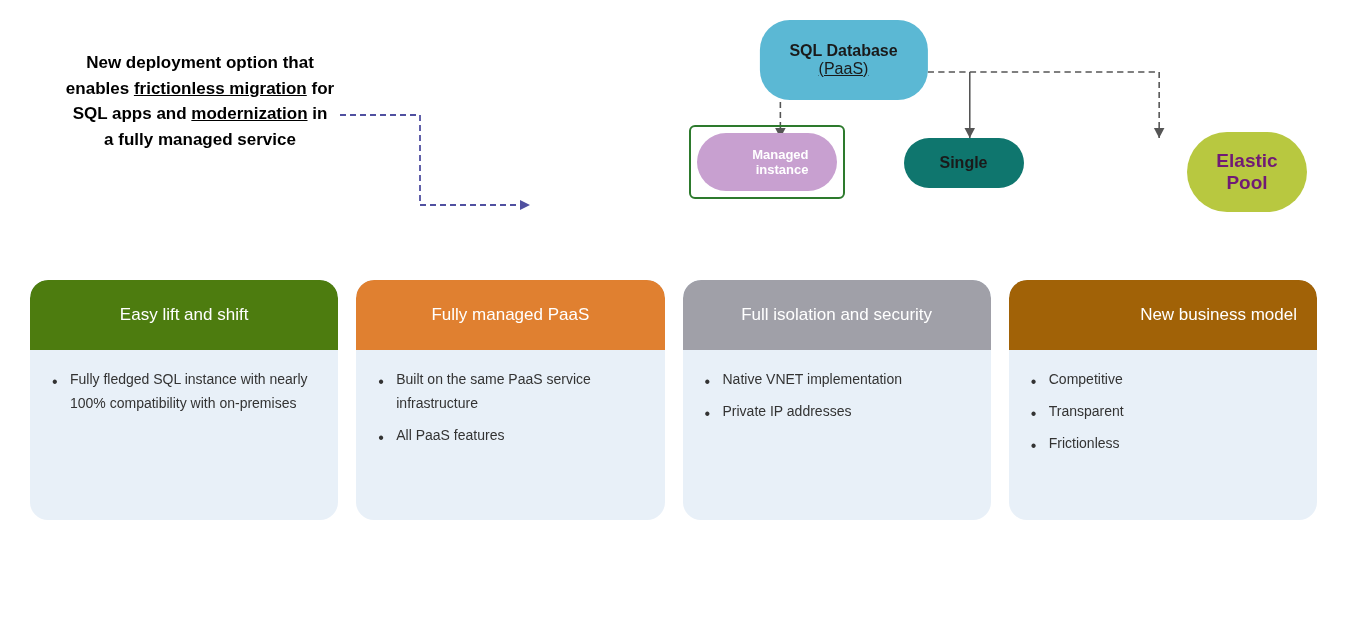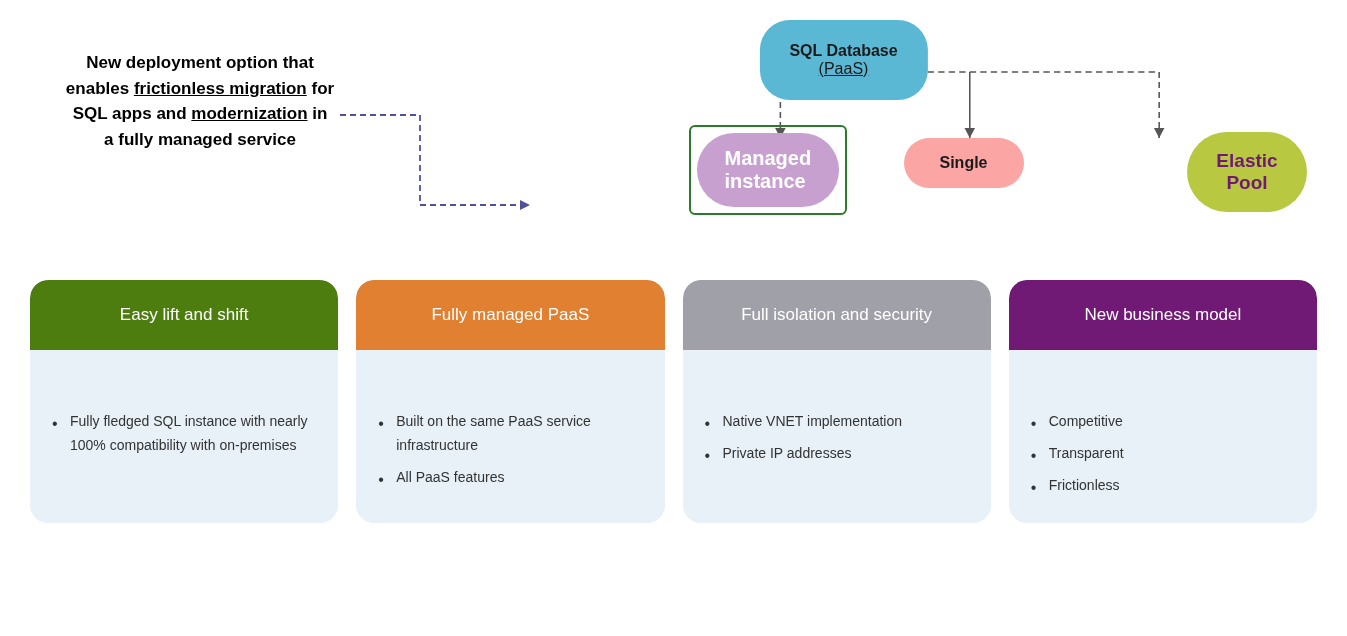--- a/index.html
+++ b/index.html
@@ -81,34 +81,34 @@
       border: 2px solid #2d7a2d;
       border-radius: 6px;
       padding: 6px;
       z-index: 2;
     }
 
     .managed-instance-node {
       background: #c8a0d0;
       border-radius: 40px;
       padding: 14px 28px;
-      text-align: left;
-      font-weight: 700;
-      font-size: 20px;
+      text-align: right;
+      font-weight: 700;
+      font-size: 13px;
       color: #fff;
       min-width: 140px;
     }
 
     
     .single-node {
       position: absolute;
       top: 118px;
       left: 50%;
       transform: translateX(60px);
-      background: #fca5a5;
+      background: #0f766e;
       border-radius: 40px;
       padding: 16px 28px;
       text-align: center;
       font-weight: 700;
       font-size: 16px;
       color: #1a1a1a;
       min-width: 120px;
       z-index: 2;
     }
 
@@ -165,33 +165,32 @@
       line-height: 1.35;
       min-height: 70px;
       display: flex;
       align-items: center;
       justify-content: center;
     }
 
     .card-header.blue { background: #4d7c0f; }
     .card-header.orange { background: #e08030; }
     .card-header.gray { background: #a0a0a8; }
-    .card-header.gold { background: #701a75; }
+    .card-header.gold { background: #a16207; justify-content: flex-end; }
 
     .card-body {
       padding: 18px 22px;
       font-size: 14px;
       color: #333;
       line-height: 1.7;
     }
 
     .card-body ul {
       list-style: none;
       padding: 0;
-      margin-top: 42px;
     }
 
     .card-body ul li {
       padding-left: 18px;
       position: relative;
       margin-bottom: 8px;
     }
 
     .card-body ul li::before {
       content: '•';

